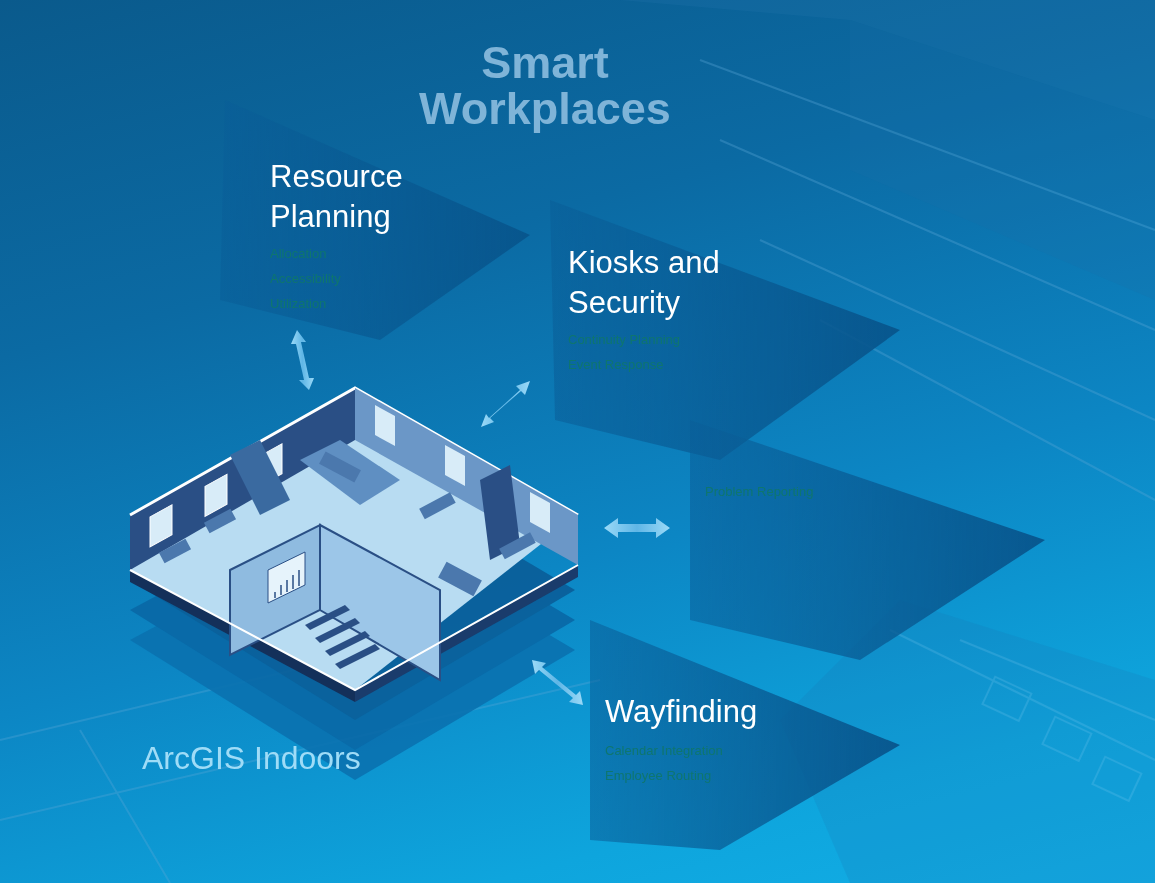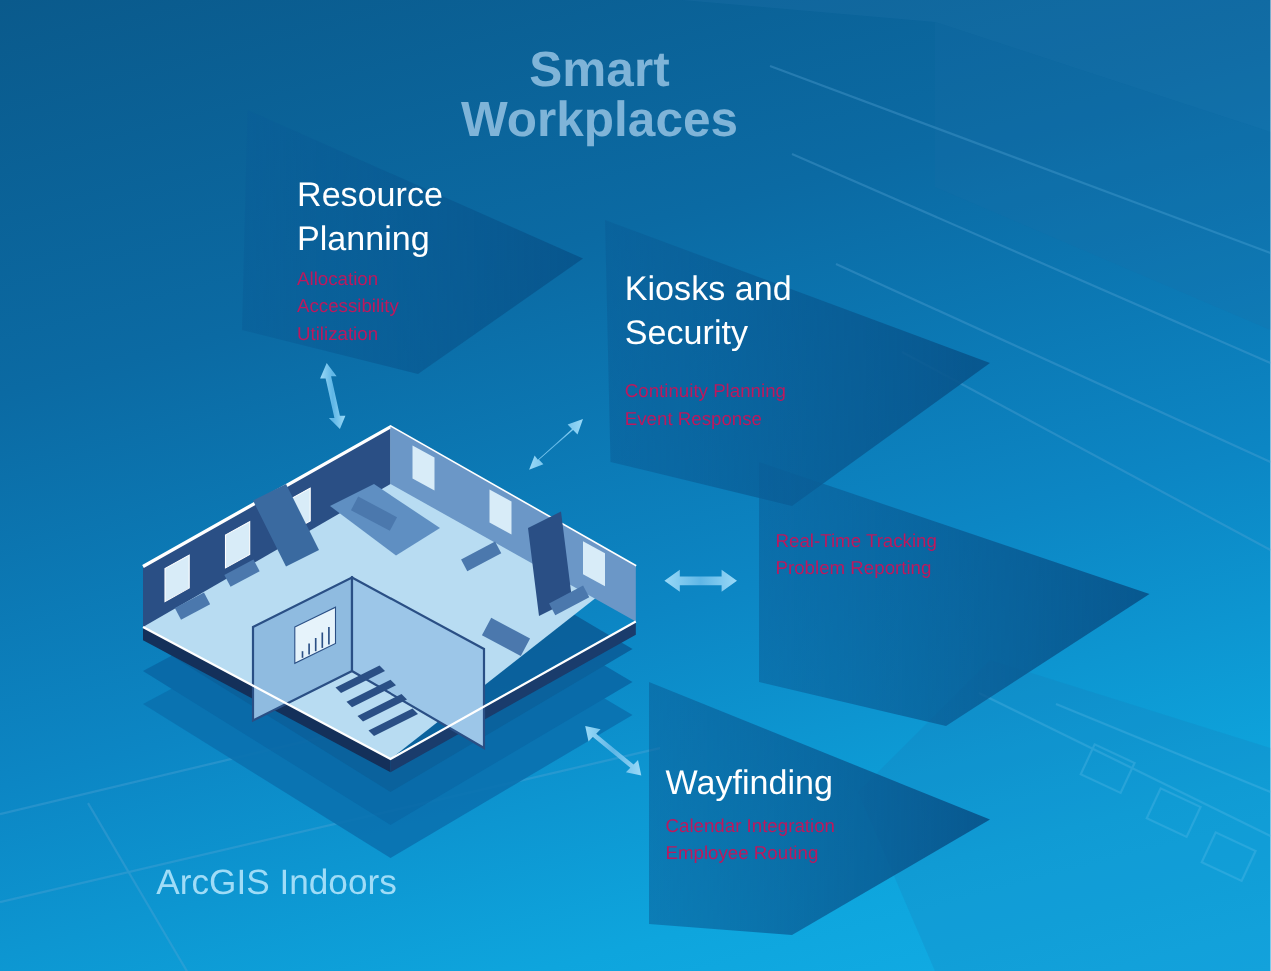--- a/index.html
+++ b/index.html
@@ -8,23 +8,23 @@
     font-family: "Liberation Sans", sans-serif;
     background: linear-gradient(165deg, #0a5a8c 0%, #0b6aa3 30%, #0c86c4 60%, #0ea5dd 85%, #12aee6 100%);
   }
   .bg-svg { position: absolute; left: 0; top: 0; width: 1155px; height: 883px; }
   .title {
     position: absolute; left: 380px; top: 40px; width: 330px; text-align: center;
     color: #7fb4d8; font-weight: bold; font-size: 45px; line-height: 46px;
   }
   .panel-text { position: absolute; }
   .panel-title { color: #ffffff; font-size: 31px; line-height: 40px; margin: 0; }
-  .panel-item { color: #be185d; font-size: 17px; line-height: 25px; margin: 0; }
+  .panel-item { color: #0f766e; font-size: 13px; line-height: 25px; margin: 0; }
   .product-label {
-    position: absolute; left: 142px; top: 784px; color: #9fdcf7; font-size: 32px;
+    position: absolute; left: 142px; top: 740px; color: #9fdcf7; font-size: 32px;
   }
 </style>
 </head>
 <body>
 
 <svg class="bg-svg" viewBox="0 0 1155 883" xmlns="http://www.w3.org/2000/svg">
   <defs>
     <linearGradient id="arrowGrad" x1="0" y1="0" x2="1" y2="0">
       <stop offset="0" stop-color="#9ad9f7"></stop>
       <stop offset="0.5" stop-color="#5fb6e6"></stop>
@@ -148,26 +148,25 @@
   <p class="panel-title">Resource</p>
   <p class="panel-title">Planning</p>
   <p class="panel-item" style="margin-top:4px">Allocation</p>
   <p class="panel-item">Accessibility</p>
   <p class="panel-item">Utilization</p>
 </div>
 
 <div class="panel-text" style="left:568px; top:243px;">
   <p class="panel-title">Kiosks and</p>
   <p class="panel-title">Security</p>
-  <p class="panel-item" style="margin-top:20px">Continuity Planning</p>
+  <p class="panel-item" style="margin-top:4px">Continuity Planning</p>
   <p class="panel-item">Event Response</p>
 </div>
 
 <div class="panel-text" style="left:705px; top:479px;">
-  <p class="panel-item">Real-Time Tracking</p>
   <p class="panel-item">Problem Reporting</p>
 </div>
 
 <div class="panel-text" style="left:605px; top:692px;">
   <p class="panel-title">Wayfinding</p>
   <p class="panel-item" style="margin-top:6px">Calendar Integration</p>
   <p class="panel-item">Employee Routing</p>
 </div>
 
 <div class="product-label">ArcGIS Indoors</div>

